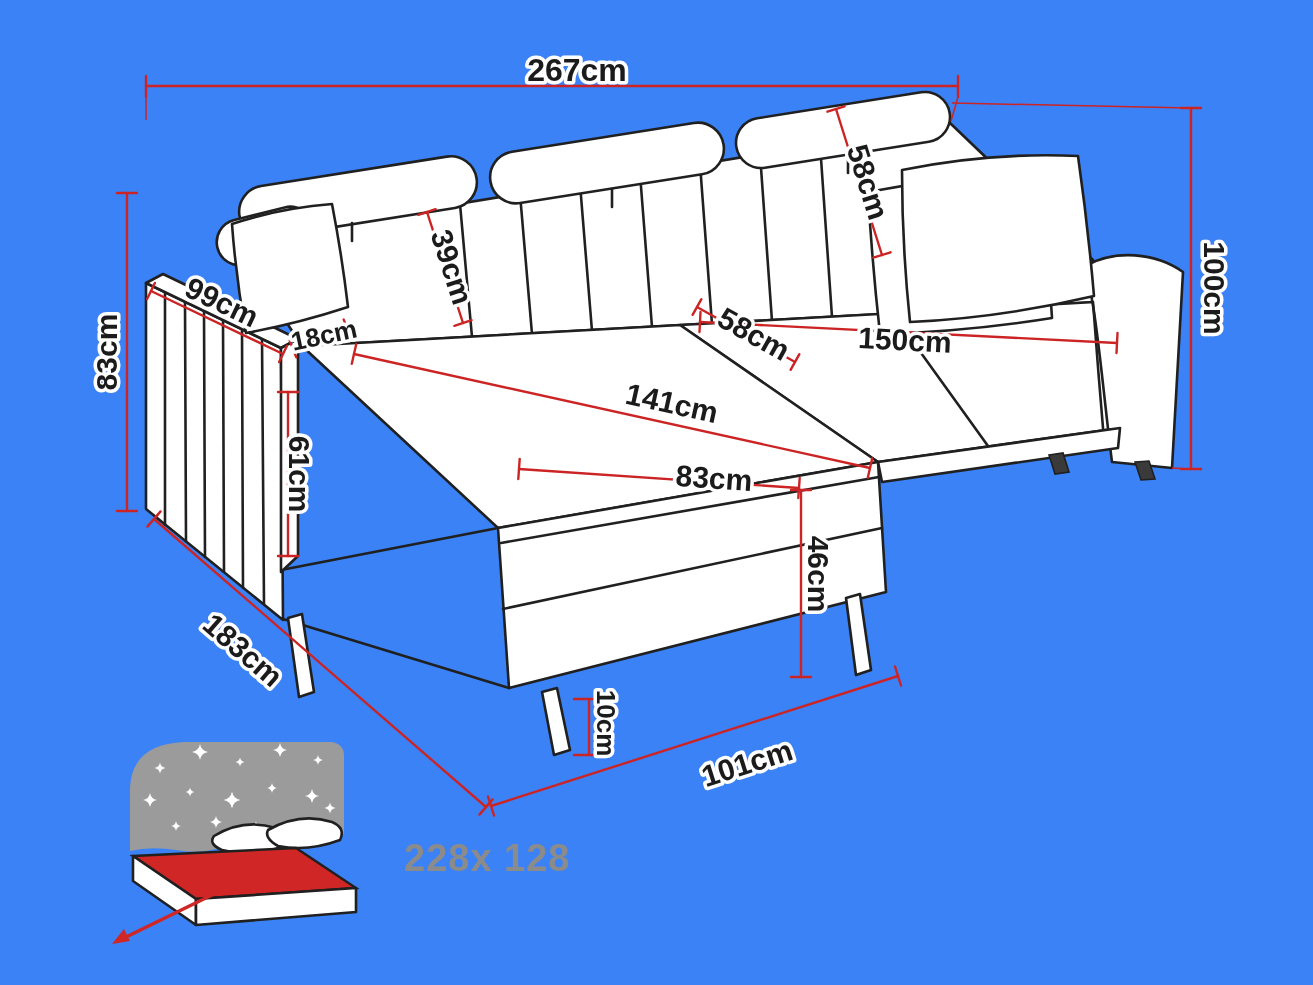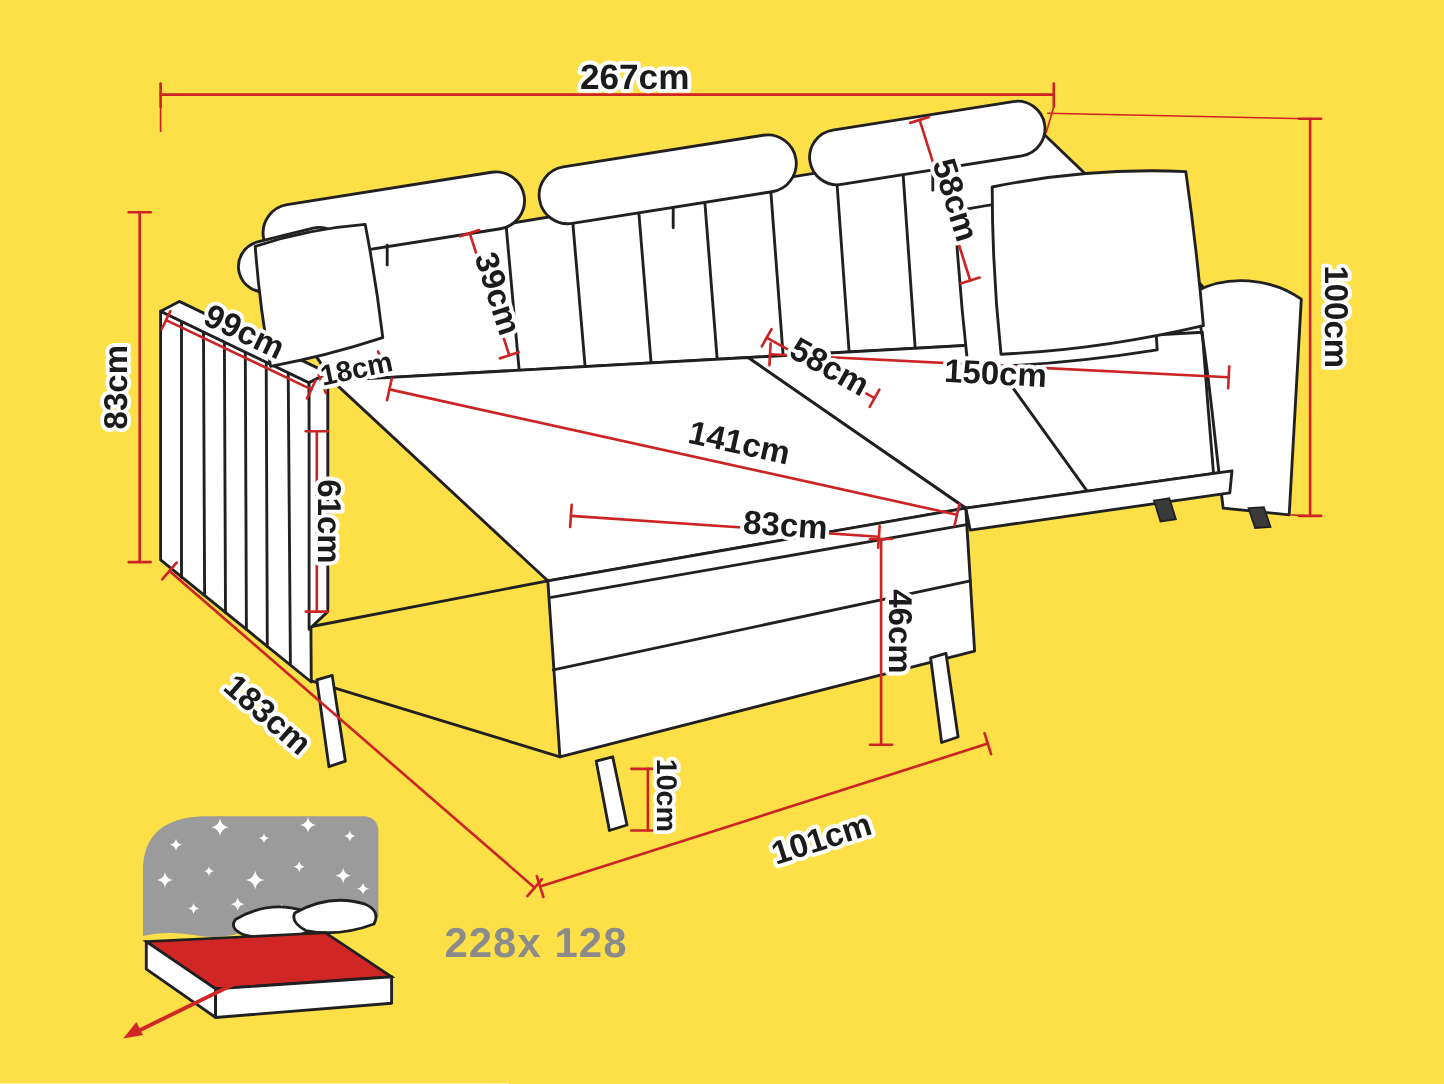--- a/index.html
+++ b/index.html
@@ -1,16 +1,16 @@
 <!DOCTYPE html>
 <html><head>
 <meta charset="utf-8">
 <style>
   html,body{margin:0;padding:0;background:#ffffff;}
-  .stage{position:relative;width:1313px;height:985px;background:#fde047;overflow:hidden;}
+  .stage{position:relative;width:1313px;height:985px;background:#3b82f6;overflow:hidden;}
   svg{display:block;}
   .ln{fill:none;stroke:#202020;stroke-width:2.6;stroke-linecap:round;stroke-linejoin:round;}
   .shape{fill:#ffffff;stroke:#202020;stroke-width:2.6;stroke-linecap:round;stroke-linejoin:round;}
   .darkfoot{fill:#3a3a3a;stroke:#202020;stroke-width:1.6;}
   .dim{fill:none;stroke:#cc2424;stroke-width:2.4;stroke-linecap:round;}
   .dimthin{fill:none;stroke:#cc2424;stroke-width:1.5;}
   .lbl{font-family:"Liberation Sans",sans-serif;font-weight:700;font-size:30px;fill:#1b1b1b;
        text-anchor:middle;dominant-baseline:central;
        paint-order:stroke;stroke:#ffffff;stroke-width:7px;stroke-linejoin:round;}
   .lbl-sm{font-size:26px;}

